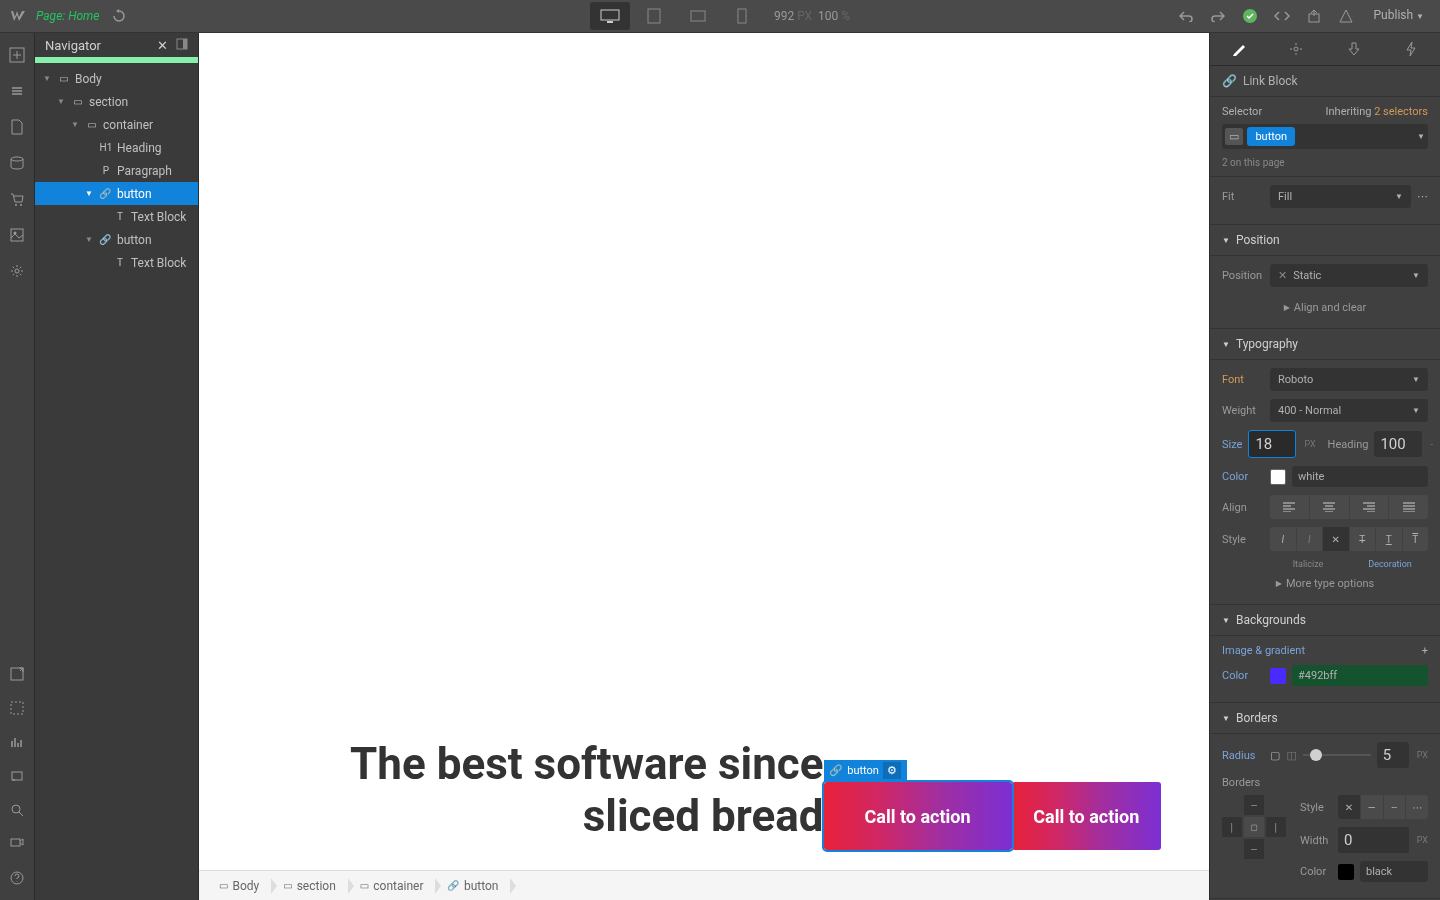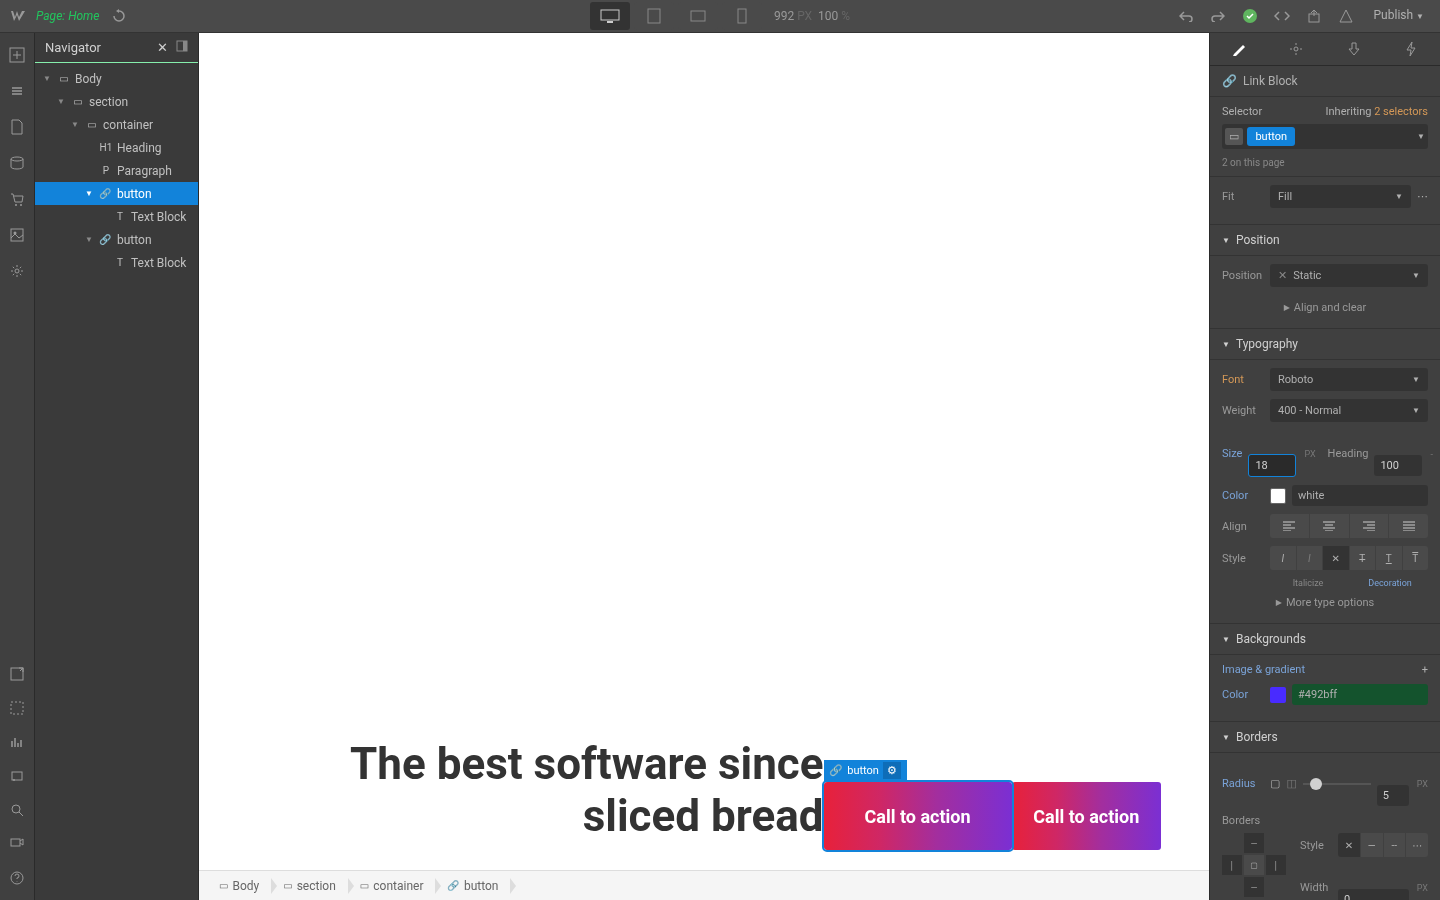--- a/index.html
+++ b/index.html
@@ -13,21 +13,21 @@
 .vp-btn{width:40px;height:28px;display:flex;align-items:center;justify-content:center;cursor:pointer;background:#4a4a4a;border-radius:3px;}
 .vp-btn.active{background:#333;}
 .vp-size{color:#999;font-size:12px;margin-left:8px;}
 .tb-icon{width:24px;height:24px;display:flex;align-items:center;justify-content:center;cursor:pointer;color:#b0b0b0;}
 .publish-btn{color:#b0b0b0;font-size:12px;padding:4px 8px;cursor:pointer;}
 .main{display:flex;height:867px;}
 .left-rail{width:35px;background:#404040;display:flex;flex-direction:column;align-items:center;padding-top:12px;gap:16px;border-right:1px solid #2a2a2a;}
 .rail-icon{width:20px;height:20px;cursor:pointer;color:#999;display:flex;align-items:center;justify-content:center;}
 .rail-bottom{margin-top:auto;margin-bottom:12px;display:flex;flex-direction:column;gap:14px;align-items:center;}
 .nav-panel{width:164px;background:#3a3a3a;border-right:1px solid #2a2a2a;}
-.nav-header{height:30px;display:flex;align-items:center;padding:0 10px;font-size:13px;color:#d0d0d0;border-bottom:1px solid #86efac;justify-content:space-between;}
+.nav-header{height:30px;display:flex;align-items:center;padding:0 10px;font-size:13px;color:#d0d0d0;border-bottom:6px solid #86efac;justify-content:space-between;}
 .nav-close{display:flex;gap:8px;}
 .nav-tree{padding:4px 0;}
 .tree-item{display:flex;align-items:center;height:23px;cursor:pointer;font-size:12px;color:#c0c0c0;gap:4px;}
 .tree-item.selected{background:#1283da;color:#fff;}
 .tree-item .arrow{width:10px;font-size:8px;color:#888;}
 .tree-item.selected .arrow{color:#fff;}
 .tree-item .el-icon{width:14px;height:14px;display:flex;align-items:center;justify-content:center;font-size:10px;}
 .canvas{flex:1;background:#fff;position:relative;display:flex;flex-direction:column;}
 .canvas-content{flex:1;padding:120px 48px 0 48px;display:flex;align-items:flex-end;}
 .heading{font-size:44px;font-weight:700;color:#333;text-align:right;margin-bottom:28px;}
@@ -48,21 +48,21 @@
 .sp-label{color:#999;font-size:11px;width:42px;}
 .sp-label.blue{color:#7aa3d8;}
 .sp-label.orange{color:#d49857;}
 .sp-header{display:flex;align-items:center;gap:6px;padding:8px 12px;font-size:12px;color:#d0d0d0;cursor:pointer;border-bottom:1px solid #333;}
 .sp-header .arrow{font-size:8px;}
 .link-block{display:flex;align-items:center;gap:6px;padding:8px 12px;font-size:12px;border-bottom:1px solid #333;}
 .selector-tag{background:#1283da;color:#fff;padding:3px 8px;border-radius:3px;font-size:11px;}
 .selector-wrap{background:#333;border-radius:3px;padding:3px;display:flex;align-items:center;gap:4px;flex:1;}
 .inherits{color:#d49857;}
 .dropdown{background:#333;border-radius:3px;padding:5px 8px;flex:1;display:flex;align-items:center;justify-content:space-between;cursor:pointer;font-size:11px;}
-.input-box{background:#333;border-radius:3px;padding:4px 6px;width:48px;font-size:11px;color:#d0d0d0;border:none;margin-top:24px;}
+.input-box{background:#333;border-radius:3px;padding:4px 6px;width:48px;font-size:15px;color:#d0d0d0;border:none;}
 .input-box.active{border:1px solid #1283da;background:#2a2a2a;}
 .unit{font-size:9px;color:#777;margin-left:2px;}
 .swatch{width:16px;height:16px;border-radius:2px;}
 .btn-group{display:flex;gap:1px;flex:1;}
 .btn-group .bg-btn{flex:1;background:#4a4a4a;height:24px;display:flex;align-items:center;justify-content:center;cursor:pointer;font-size:10px;}
 .btn-group .bg-btn:first-child{border-radius:3px 0 0 3px;}
 .btn-group .bg-btn:last-child{border-radius:0 3px 3px 0;}
 .btn-group .bg-btn.active{background:#333;}
 .sub-label{font-size:9px;color:#888;text-align:center;flex:1;}
 .sub-label.blue{color:#7aa3d8;}

